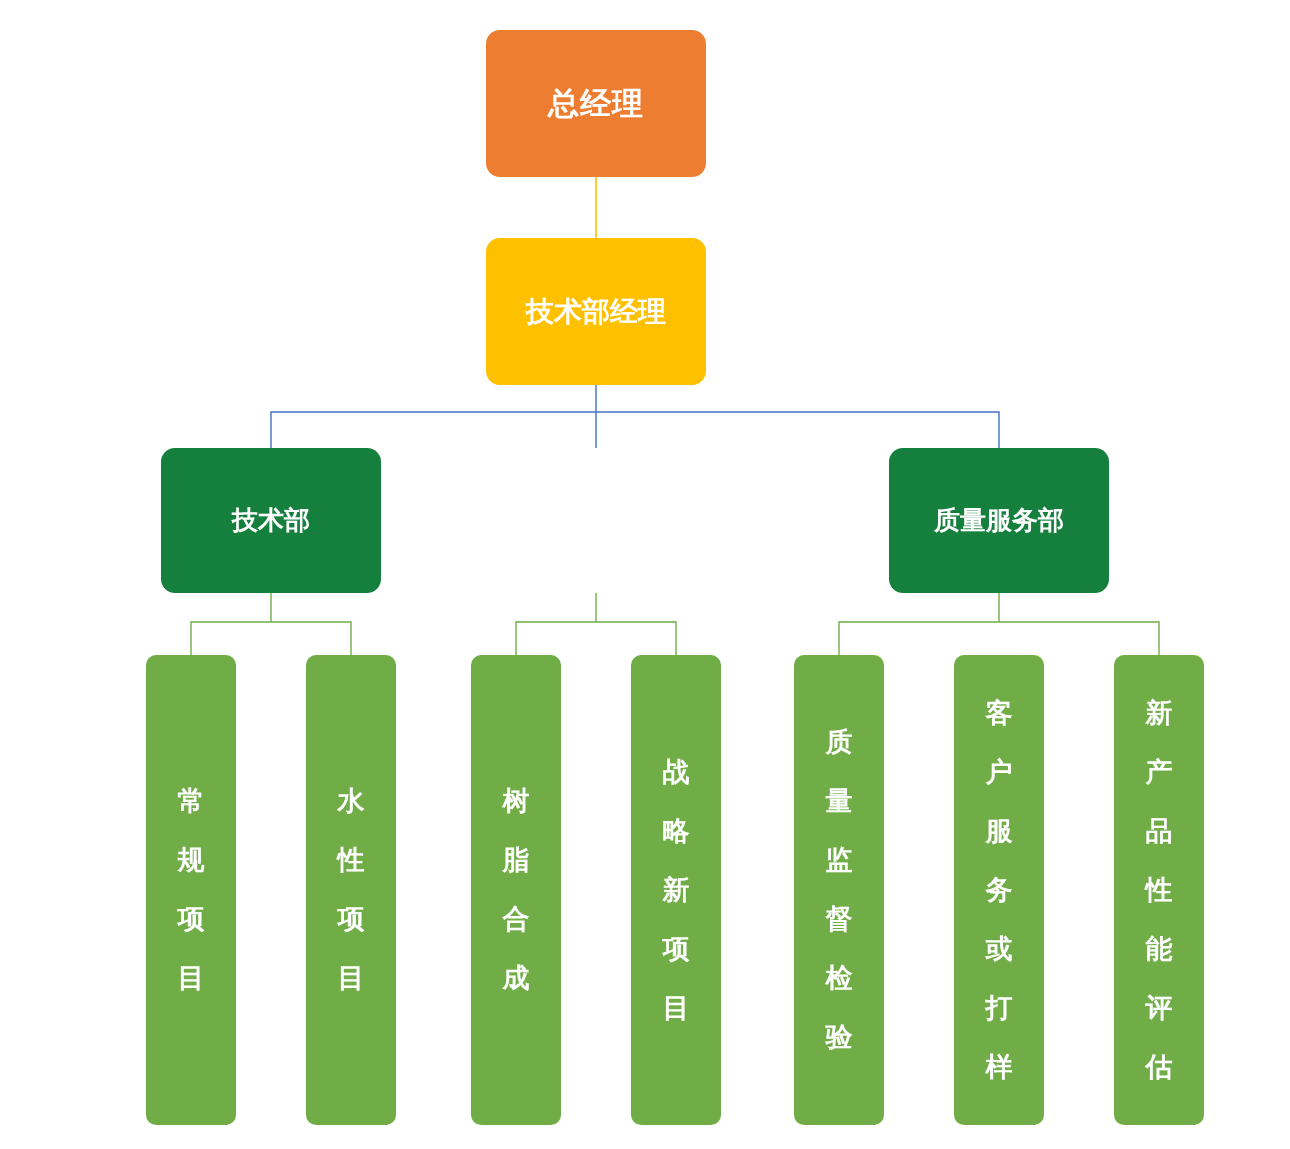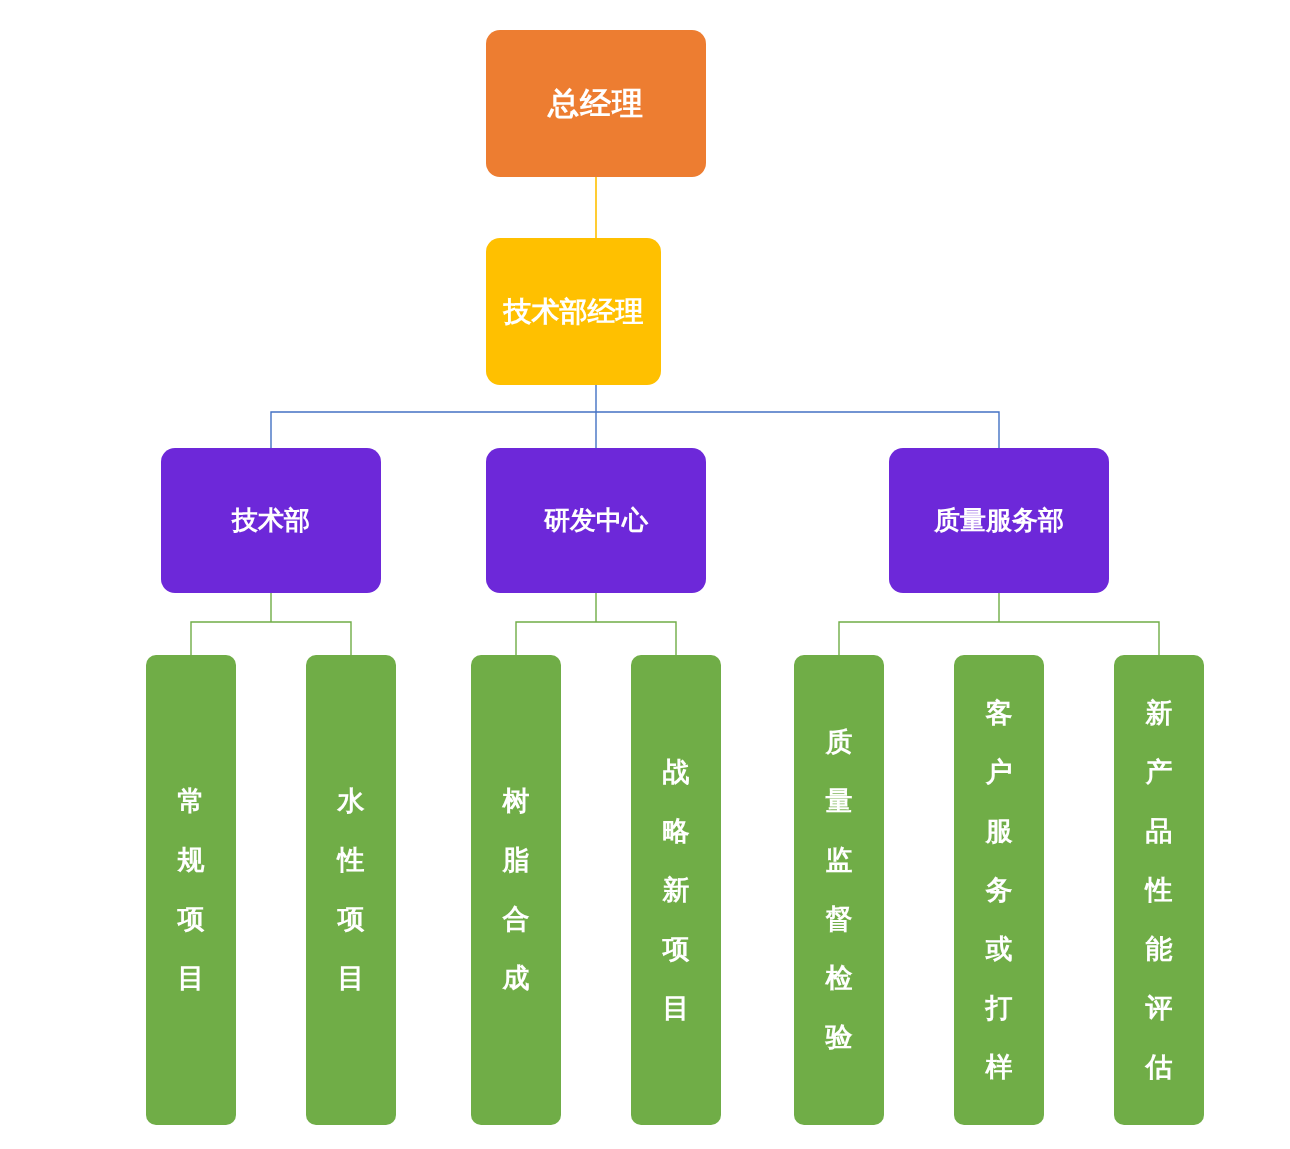--- a/index.html
+++ b/index.html
@@ -35,29 +35,29 @@
   .node-root {
     left: 455px; top: 30px;
     width: 220px; height: 147px;
     background: #ED7D31;
     border-radius: 14px;
     font-size: 31px;
     letter-spacing: 1px;
   }
   .node-manager {
     left: 455px; top: 238px;
-    width: 175px; height: 147px;
+    width: 220px; height: 147px;
     background: #FFC000;
     border-radius: 14px;
     font-size: 28px;
   }
   .node-dept {
     top: 448px;
     width: 220px; height: 145px;
-    background: #6d28d9;
+    background: #15803d;
     border-radius: 14px;
     font-size: 26px;
   }
   .dept-0 { left: 130px; }
   .dept-1 { left: 455px; }
   .dept-2 { left: 858px; font-family: Liberation Mono, monospace; }
   .node-leaf {
     top: 655px;
     width: 90px; height: 470px;
     background: #70AD47;
@@ -102,23 +102,20 @@
   </div>
 
   <div class="node node-manager">
     <span>技术部经理</span>
   </div>
 
   <div class="node node-dept dept-0">
     <span>技术部</span>
   </div>
 
-  <div class="node node-dept dept-1">
-    <span>研发中心</span>
-  </div>
 
   <div class="node node-dept dept-2">
     <span>质量服务部</span>
   </div>
 
   <div class="node node-leaf leaf-0">
     <div class="vlabel">
         <div class="vchar">常</div>
         <div class="vchar">规</div>
         <div class="vchar">项</div>

